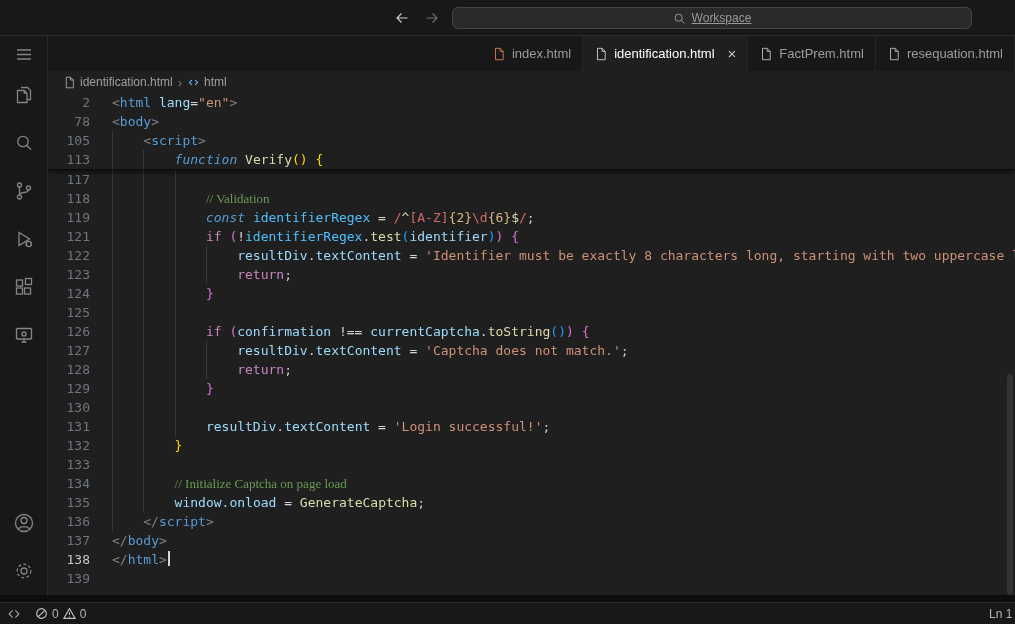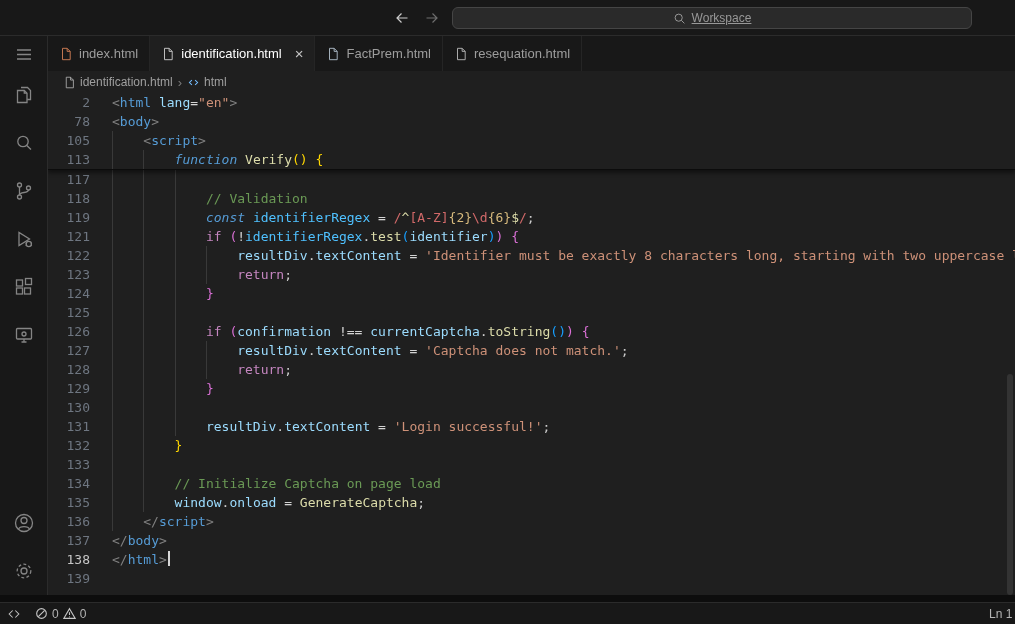--- a/index.html
+++ b/index.html
@@ -18,21 +18,21 @@
   .main { flex:1 1 auto; display:flex; min-height:0; }
   .activity-bar { flex:0 0 48px; width:48px; background:#181818; border-right:1px solid #2b2b2b; display:flex; flex-direction:column; align-items:center; }
   .ab-item { width:48px; height:48px; display:flex; align-items:center; justify-content:center; color:#868686; cursor:pointer; }
   .ab-item.menu { height:35px; }
   .ab-spacer { flex:1 1 auto; }
   .ab-item svg { display:block; stroke:#858585; fill:none; stroke-width:1.3; }
 
   .editor-group { flex:1 1 auto; display:flex; flex-direction:column; min-width:0; background:#1f1f1f; }
 
   
-  .tab-bar { flex:0 0 35px; height:35px; background:#181818; display:flex; overflow:hidden; }
+  .tab-bar { flex:0 0 35px; height:35px; background:#181818; display:flex; overflow:hidden;justify-content:flex-end; }
   .tab { display:flex; align-items:center; gap:6px; padding:0 11px; font-size:13px; color:#9d9d9d; background:#181818; border-right:1px solid #252525; white-space:nowrap; cursor:pointer; }
   .tab.active { background:#1f1f1f; color:#ffffff; }
   .tab-icon { display:flex; align-items:center; }
   .tab-close { margin-left:7px; color:#c5c5c5; font-size:15px; line-height:1; cursor:pointer; }
 
   
   .breadcrumb { flex:0 0 22px; height:22px; display:flex; align-items:center; gap:5px; padding-left:15px; font-size:12px; color:#9f9f9f; }
   .crumb { display:flex; align-items:center; gap:4px; cursor:pointer; }
   .crumb-sep { color:#7a7a7a; font-size:13px; }
   .breadcrumb svg { display:block; }
@@ -50,21 +50,21 @@
 
   .tk-punct { color:#808080; }
   .tk-tag   { color:#569cd6; }
   .tk-attr  { color:#9cdcfe;margin-top:23px; }
   .tk-str   { color:#ce9178; }
   .tk-kw    { color:#569cd6; font-style:italic; }
   .tk-ctrl  { color:#c586c0; }
   .tk-fn    { color:#dcdcaa; }
   .tk-var   { color:#9cdcfe; }
   .tk-cvar  { color:#4fc1ff; }
-  .tk-cmt   { color:#6a9955; }
+  .tk-cmt   { color:#6a9955;font-family:Liberation Serif, serif; }
   .tk-rx    { color:#d16969; }
   .tk-rxq   { color:#d7ba7d; }
   .tk-rxa   { color:#dcdcaa; }
   .tk-op    { color:#d4d4d4; }
   .tk-plain { color:#cccccc; }
   .tk-b1    { color:#ffd700; }
   .tk-b2    { color:#da70d6; }
   .tk-b3    { color:#179fff; }
 
   .vscroll { position:absolute; top:0; right:0; width:10px; bottom:0; z-index:3; }

